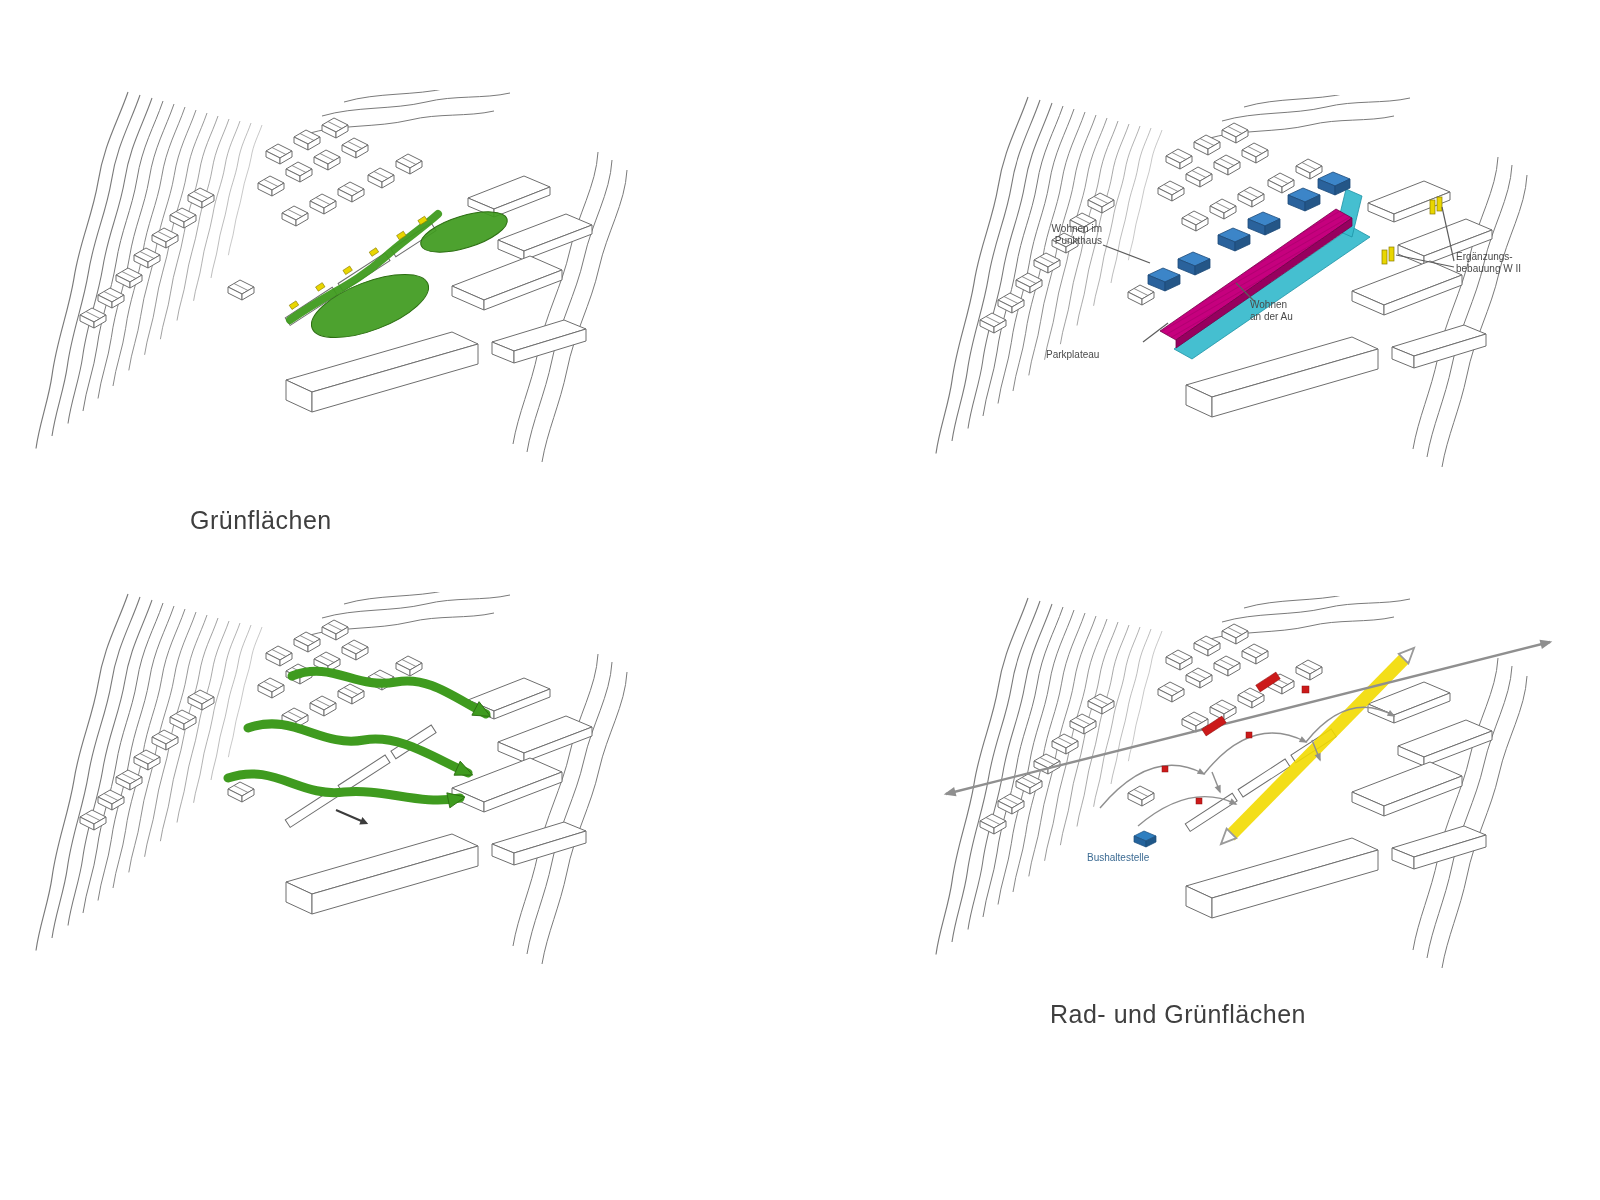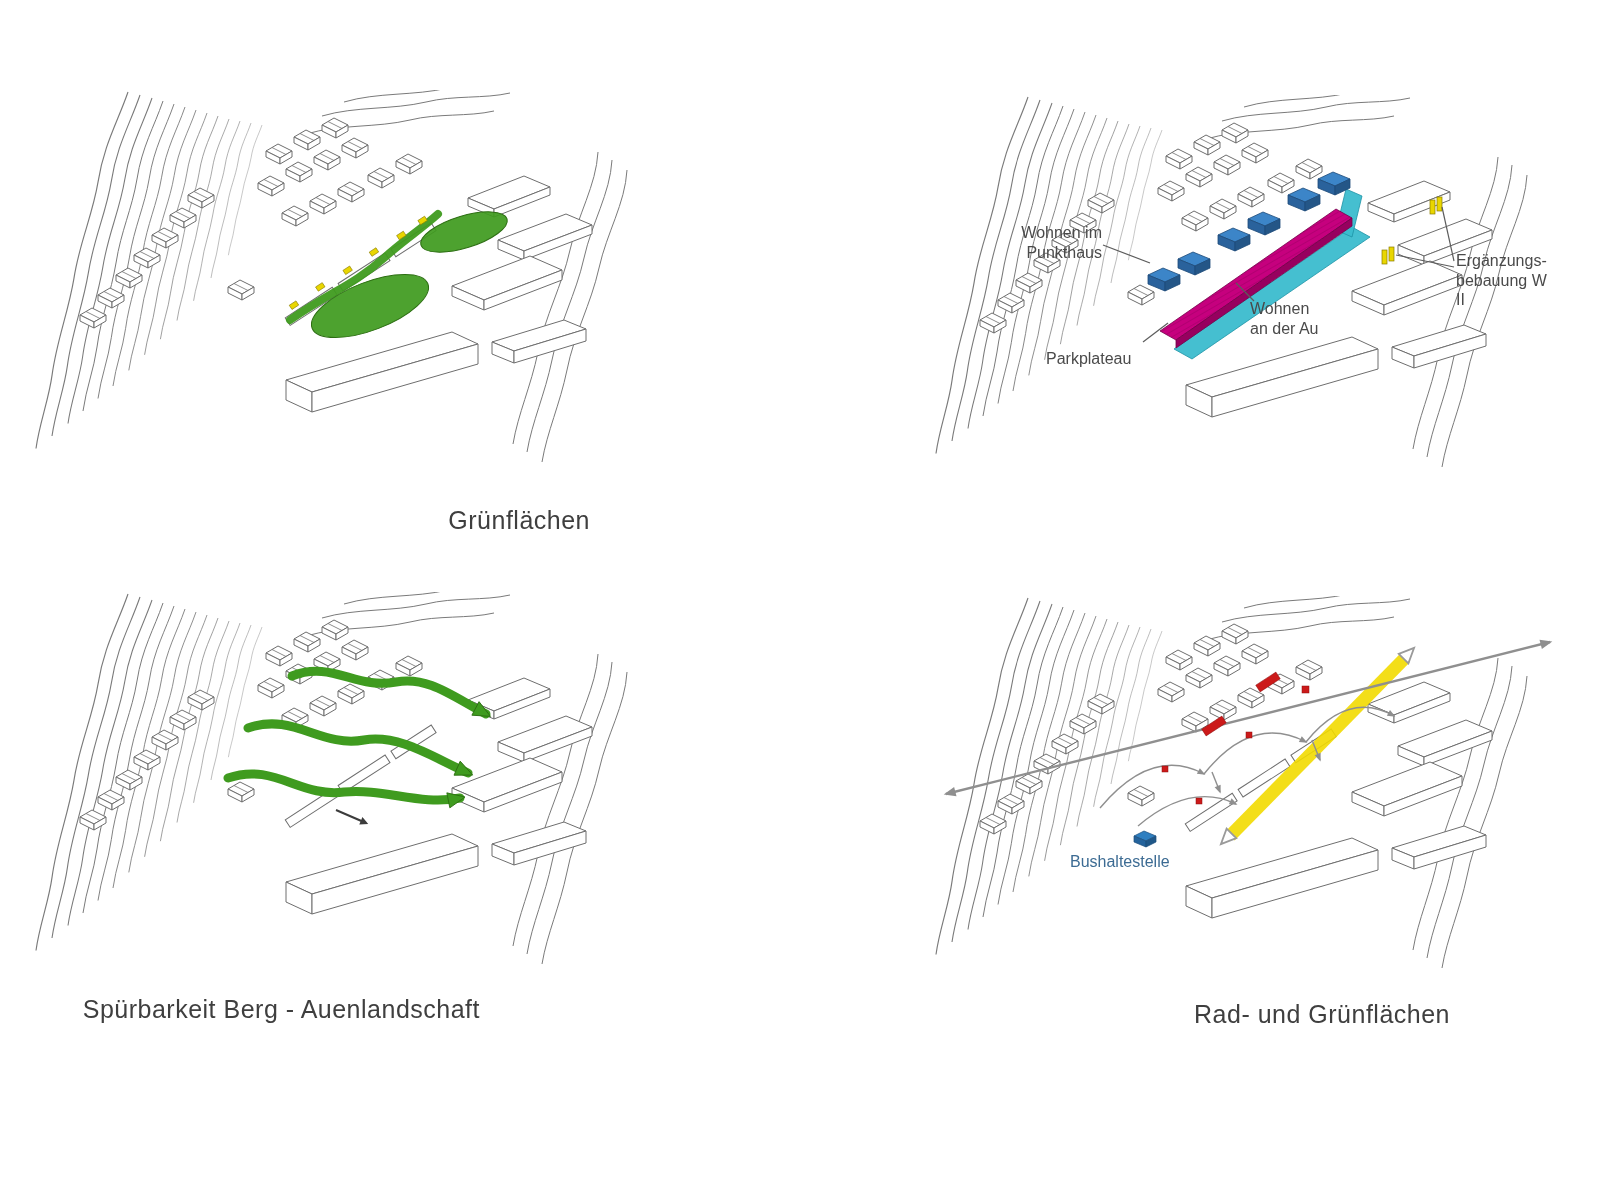--- a/index.html
+++ b/index.html
@@ -7,24 +7,24 @@
   body {
     width:1600px; height:1200px; position:relative; overflow:hidden;
     font-family:"Liberation Sans", sans-serif;
   }
   .stage { position:absolute; inset:0; background:#fff; }
   .panel { position:absolute; }
   .panel svg { display:block; width:100%; height:100%; }
 
   .caption {
     position:absolute; color:#3f3f3f; font-size:25px; letter-spacing:0.5px;
-    text-align:right; font-weight:400; white-space:nowrap;
+    text-align:left; font-weight:400; white-space:nowrap;
   }
-  .small-label { position:absolute; color:#4a4a4a; font-size:16px; line-height:1.22; }
-  .bus-label { color:#3c6b93; }
+  .small-label { position:absolute; color:#4a4a4a; font-size:10px; line-height:1.22; }
+  .bus-label { color:#3c6b93;margin-left:17px; }
 
   
   .sketch path, .sketch use { stroke:#7a7a7a; fill:none; stroke-width:1; }
   .wh { fill:#ffffff; stroke:#6e6e6e; stroke-width:1; }
   .ln { stroke:#6e6e6e; stroke-width:0.8; fill:none; }
 
   
   .greenband { stroke:var(--green); stroke-width:8; fill:none; opacity:0.95; stroke-linecap:round; }
   .greenfill { fill:var(--green); fill-opacity:0.93; stroke:var(--green_dark); stroke-width:1; }
   .yellowfill { fill:var(--yellow); stroke:#8a7c00; stroke-width:0.6; }
@@ -254,21 +254,20 @@
     <svg viewBox="0 0 660 400">
       <use href="#site-base"></use>
       <g class="garrow">
         <path d="M292,84 C332,68 356,98 396,90 C428,84 452,104 486,122" marker-end="url(#mGreen)"></path>
         <path d="M248,136 C294,120 320,156 364,148 C400,142 434,166 468,181" marker-end="url(#mGreen)"></path>
         <path d="M228,186 C274,170 300,206 344,200 C384,196 420,214 460,206" marker-end="url(#mGreen)"></path>
       </g>
       <path d="M336,218 L366,231" stroke="#3c3c3c" stroke-width="2" fill="none" marker-end="url(#mDark)"></path>
     </svg>
   </section>
-  <div class="caption" style="left:40px; top:995px; width:440px">Spürbarkeit Berg - Auenlandschaft</div>
 
   <section class="panel" style="left:900px; top:596px; width:660px; height:400px">
     <svg viewBox="0 0 660 400">
       <use href="#site-base"></use>
 
       <path class="yellowline" d="M505,62 L330,240"></path>
       <path d="M512,54 L323,246" stroke="rgba(0,0,0,0)" stroke-width="0.1" fill="none" marker-start="url(#mOpen)" marker-end="url(#mOpen)"></path>
 
       <path class="grayline" d="M46,198 L650,46" marker-start="url(#mGray)" marker-end="url(#mGray)"></path>
 

